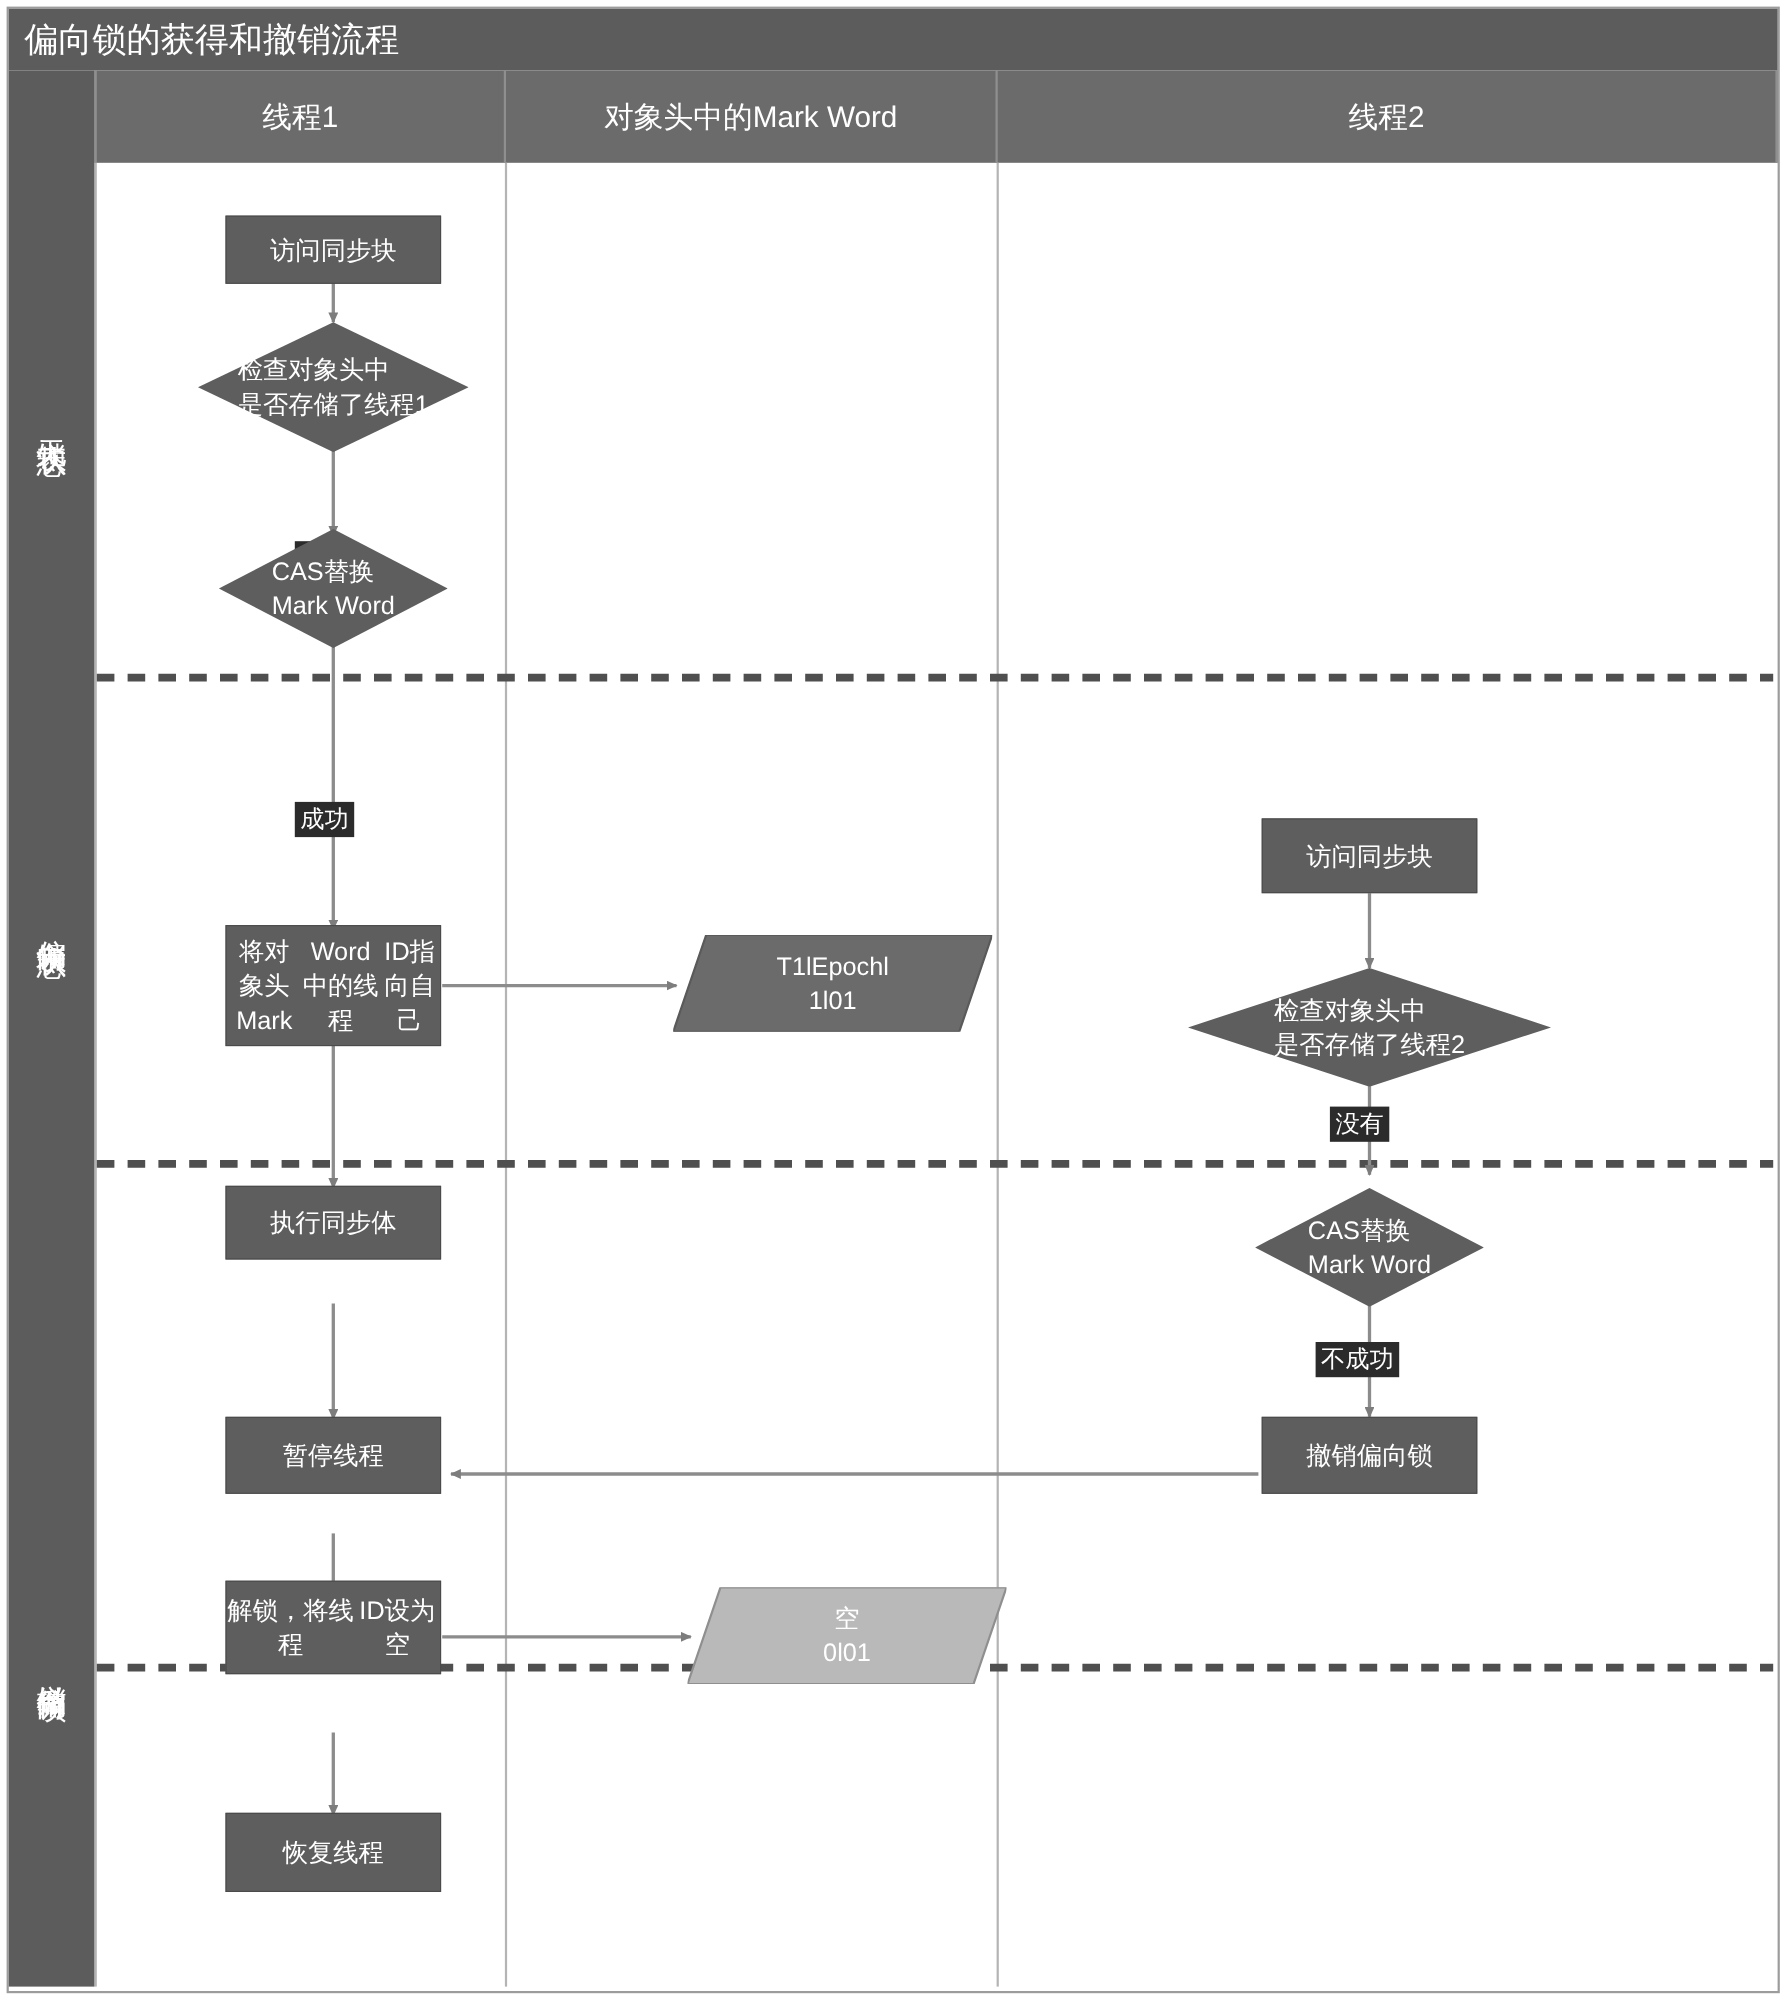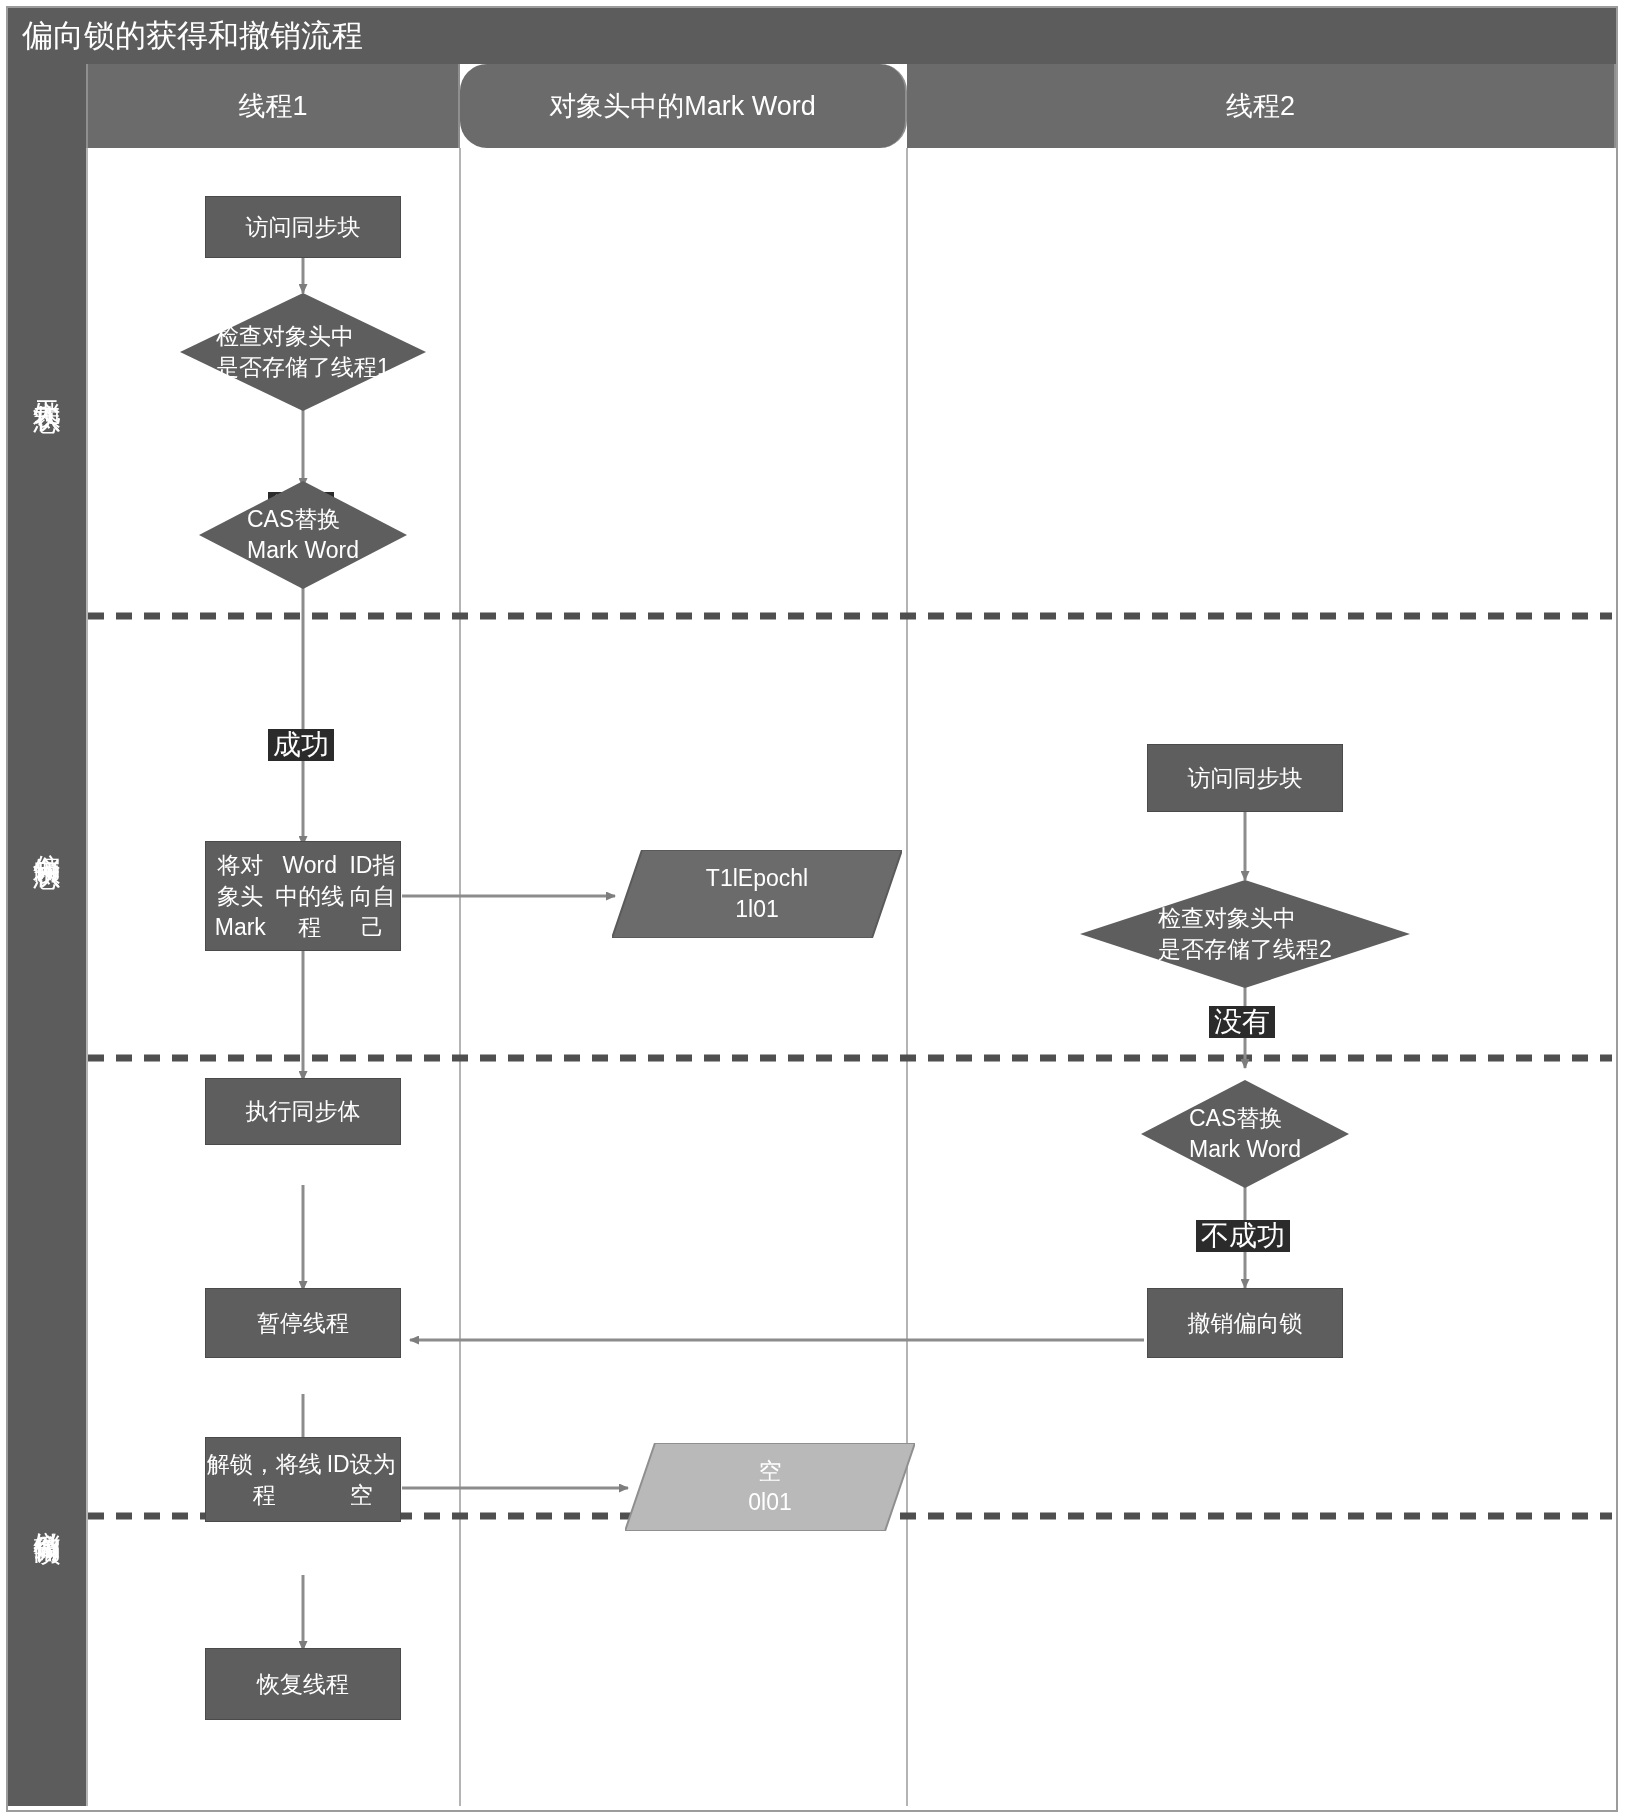--- a/index.html
+++ b/index.html
@@ -42,42 +42,42 @@
       display:flex;align-items:center;justify-content:center;text-align:left;
       color:#ffffff;font-size:23px;line-height:31px;pointer-events:none;}
 
   .para-wrap{position:absolute;}
   .para-wrap svg{position:absolute;left:0;top:0;}
   .para-txt{position:absolute;left:0;top:0;width:100%;height:100%;
       display:flex;align-items:center;justify-content:center;text-align:center;
       color:#ffffff;font-size:23px;line-height:31px;pointer-events:none;}
 
   
-  .edge-label{position:absolute;background:#2b2b2b;color:#ffffff;font-size:28px;
+  .edge-label{position:absolute;background:#2b2b2b;color:#ffffff;font-size:22px;
       line-height:30px;padding:1px 5px;white-space:nowrap;}
 
   
   .svg-layer{position:absolute;left:0;top:0;width:1628px;height:1820px;pointer-events:none;}
 </style>
 </head>
 <body>
 
 <div id="page">
 
   <div class="outer-frame"></div>
 
   <div class="title-bar">偏向锁的获得和撤销流程</div>
 
   <div class="side-band"></div>
   <div class="side-label" style="top:148px;height:470px;">无锁状态</div>
   <div class="side-label" style="top:618px;height:440px;">偏向锁状态</div>
   <div class="side-label" style="top:1290px;height:450px;">撤销偏向锁</div>
 
   <div class="lane-head first" style="left:86px;width:374px;text-align:center;">线程1</div>
-  <div class="lane-head" style="left:460px;width:447px;border-radius:27px;">对象头中的Mark Word</div>
+  <div class="lane-head" style="left:460px;width:447px;">对象头中的Mark Word</div>
   <div class="lane-head" style="left:907px;width:709px;">线程2</div>
 
   <div class="lane-sep" style="left:86px;top:148px;height:1658px;"></div>
   <div class="lane-sep" style="left:459px;top:148px;height:1658px;"></div>
   <div class="lane-sep" style="left:906px;top:148px;height:1658px;"></div>
 
   <svg class="svg-layer">
     <defs>
       <marker id="ah" markerWidth="10" markerHeight="9" refX="9" refY="4.5" orient="auto" markerUnits="userSpaceOnUse">
         <path d="M0,0 L10,4.5 L0,9 z" fill="#7d7d7d"></path>

